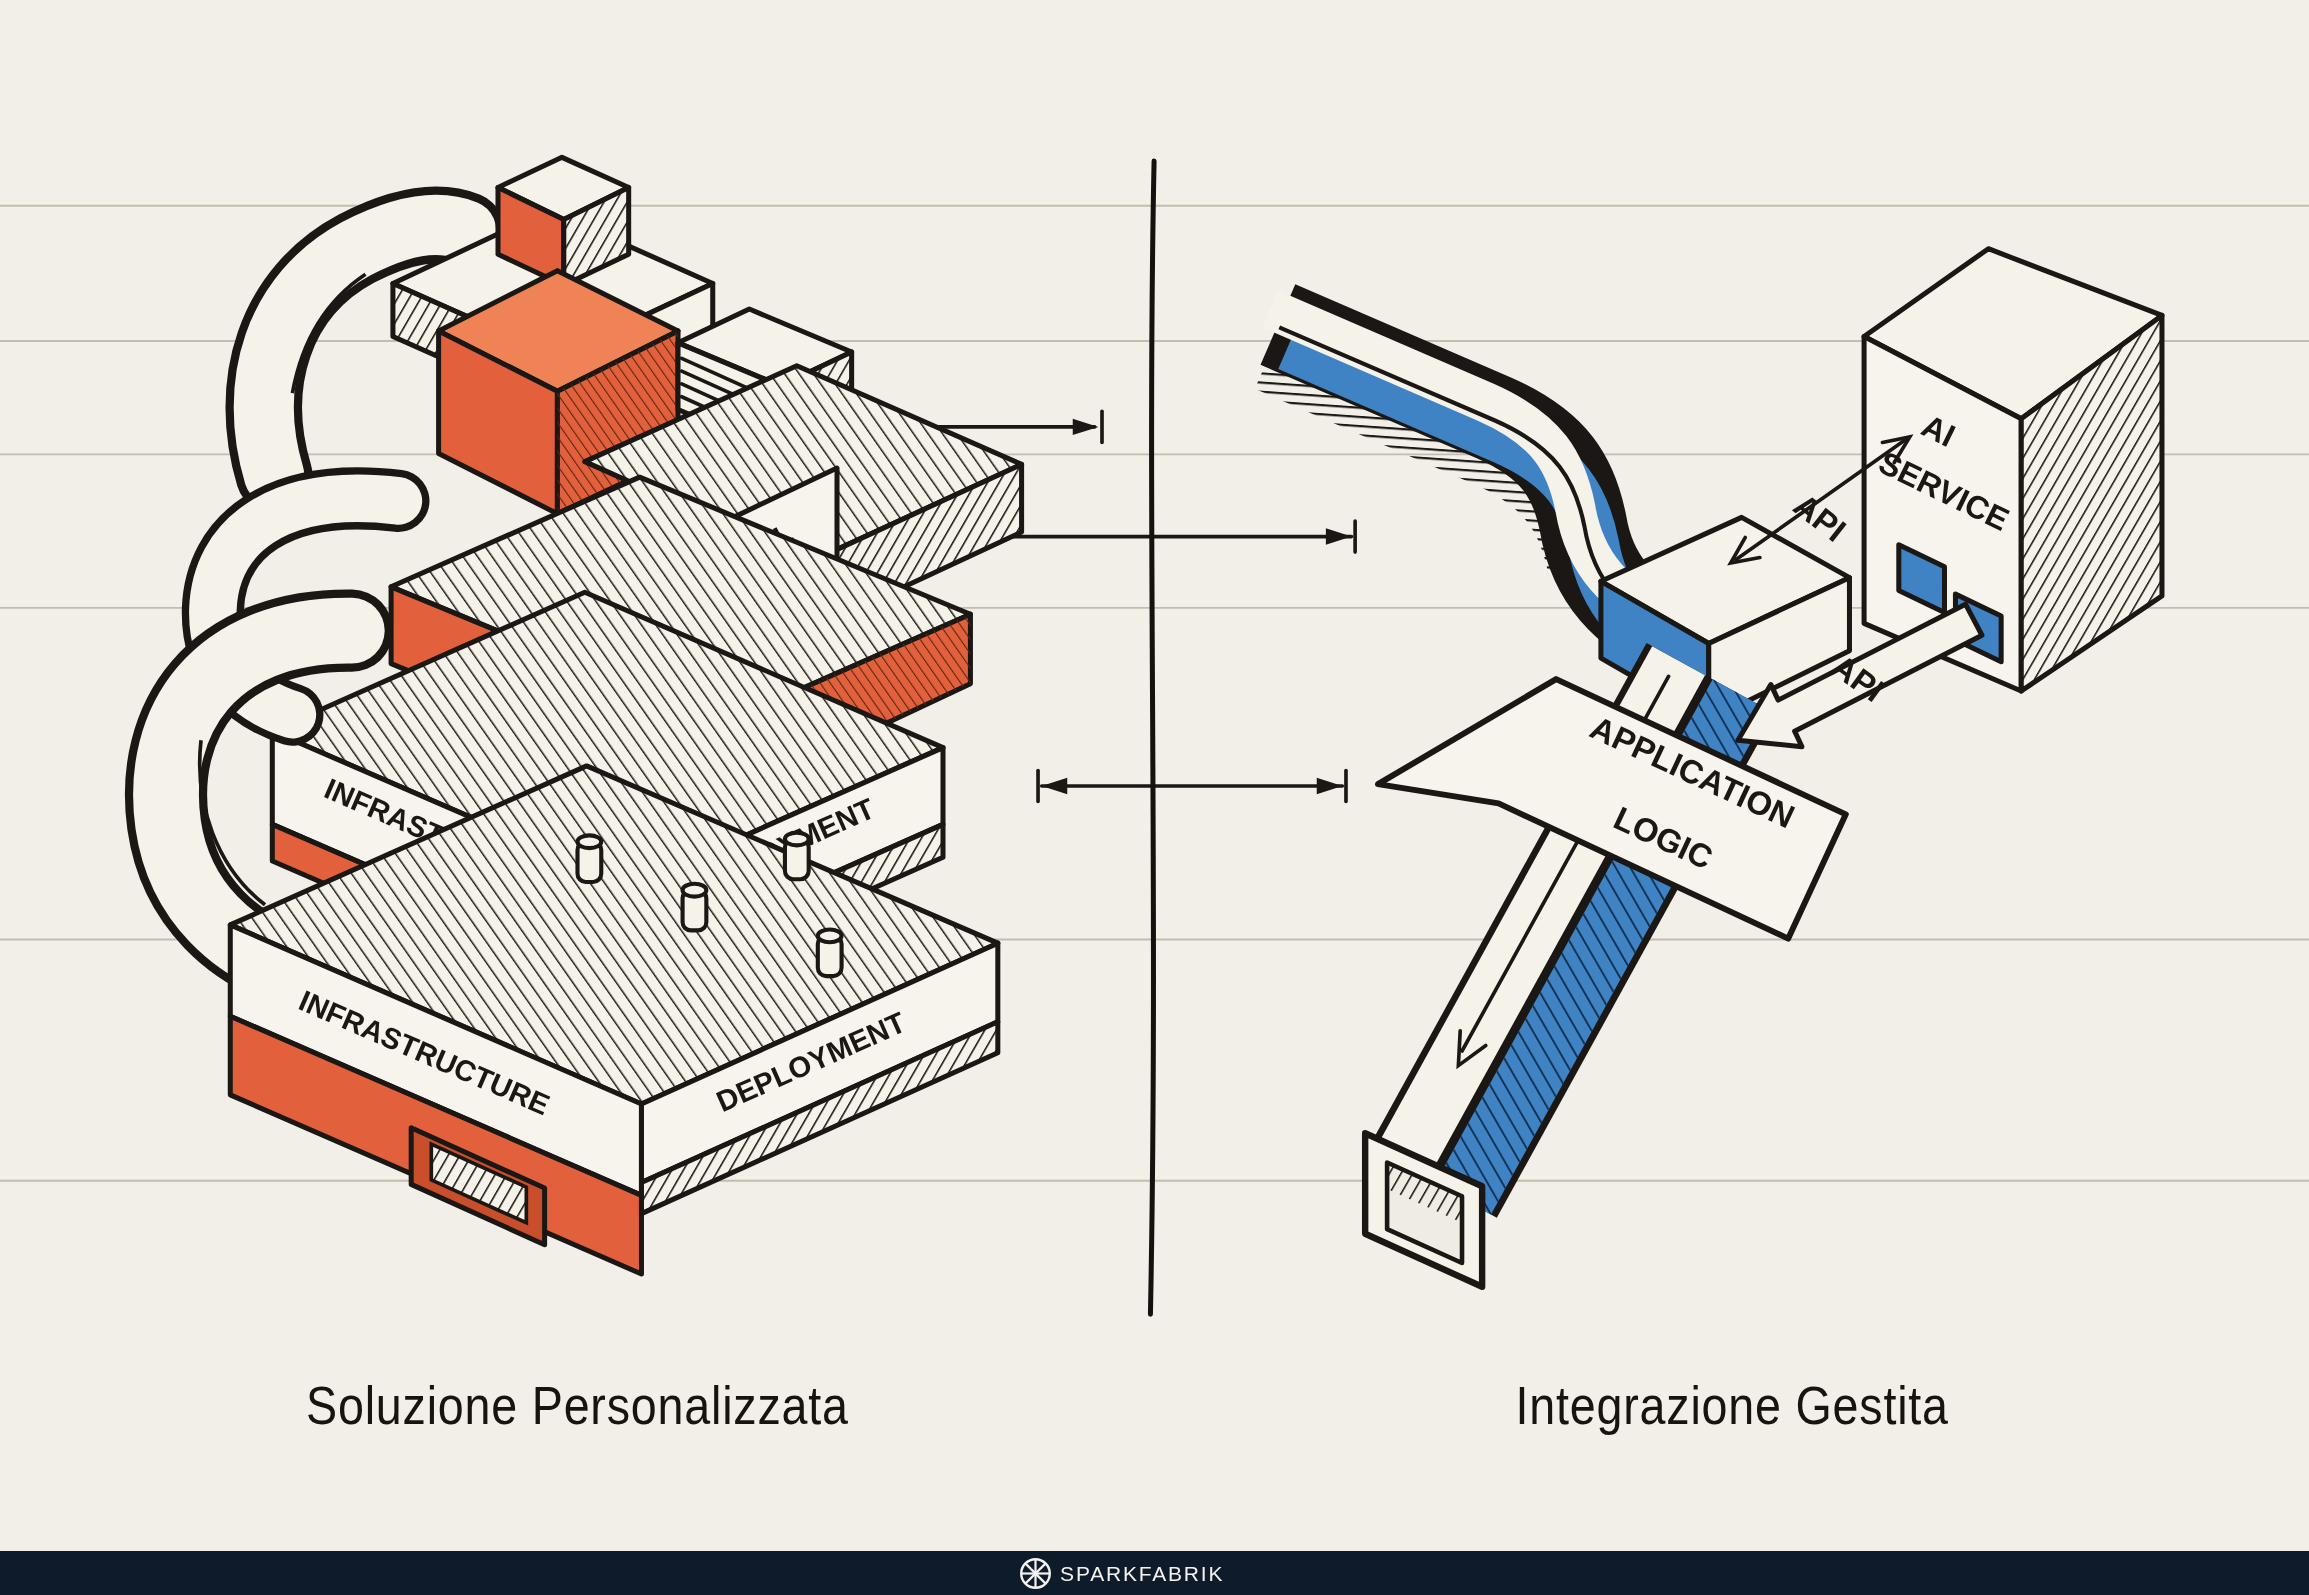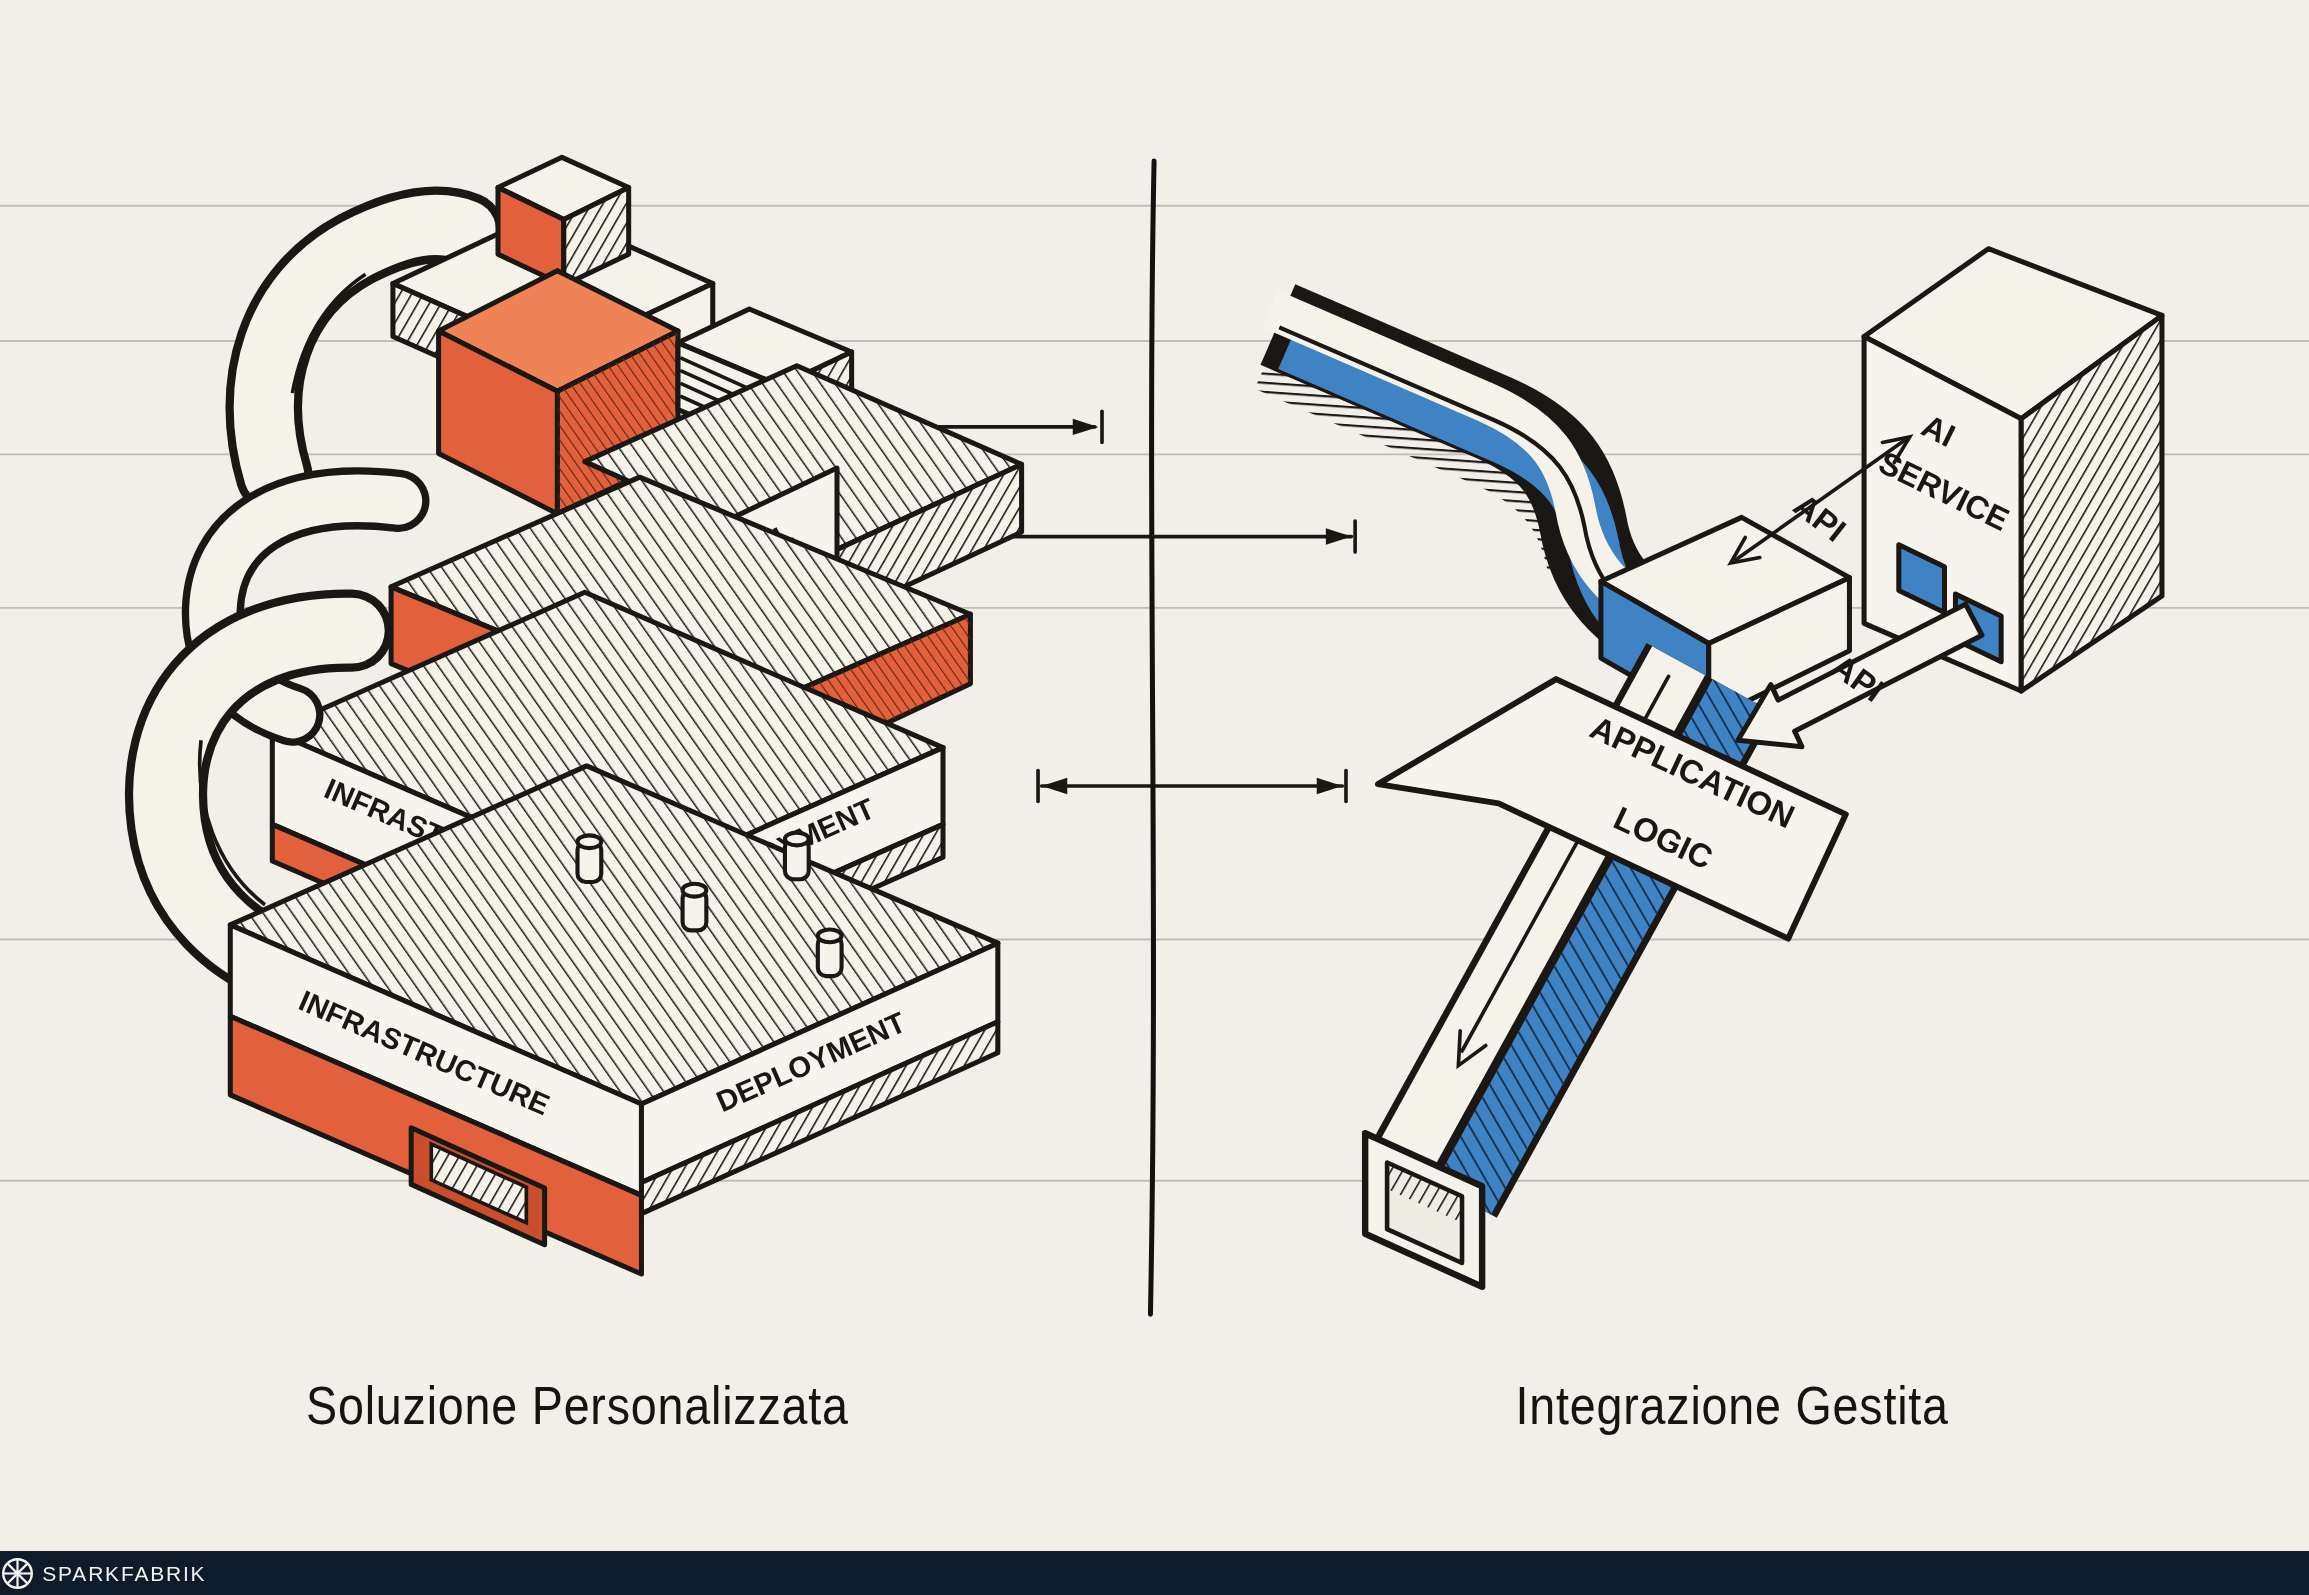--- a/index.html
+++ b/index.html
@@ -20,21 +20,21 @@
   .caption{
     position:absolute;top:1369px;width:1155px;height:73px;
     text-align:center;color:#17140f;font-size:53px;line-height:73px;
   }
   .caption-left{left:0;}
   .caption-right{left:1155px;}
   .caption span{display:inline-block;transform:scaleX(0.88);letter-spacing:0.9px;}
   
   .footer{
     position:absolute;left:0;top:1551px;width:2310px;height:45px;
-    background:#0e1b2b;display:flex;align-items:center;justify-content:flex-start;
+    background:#0e1b2b;display:flex;align-items:center;justify-content:center;
     padding:0;box-sizing:border-box;
   }
   .brand{display:flex;align-items:center;gap:7.3px;margin-right:68px;}
   .brand-name{color:#f4f2ee;font-size:21px;letter-spacing:1.8px;}
 </style>
 </head>
 <body>
 
 <div class="canvas">
 

